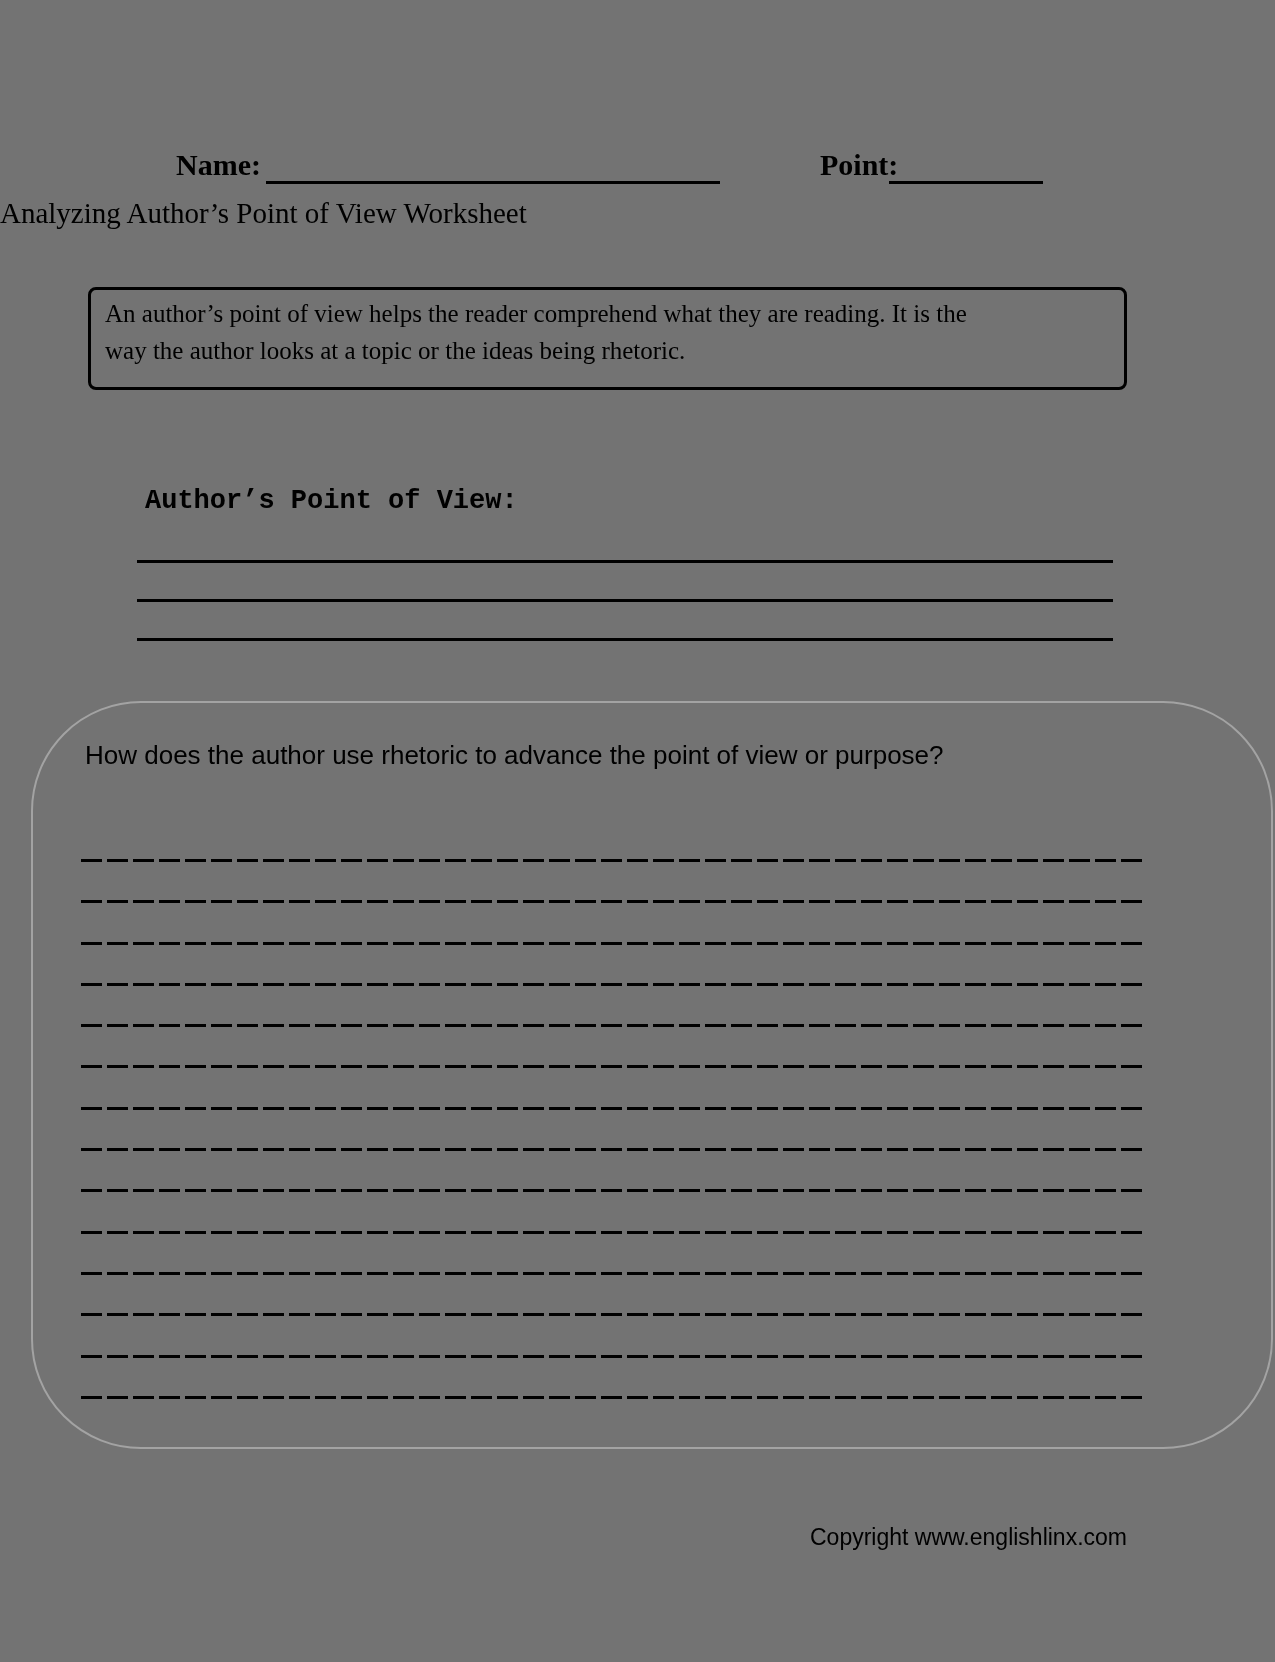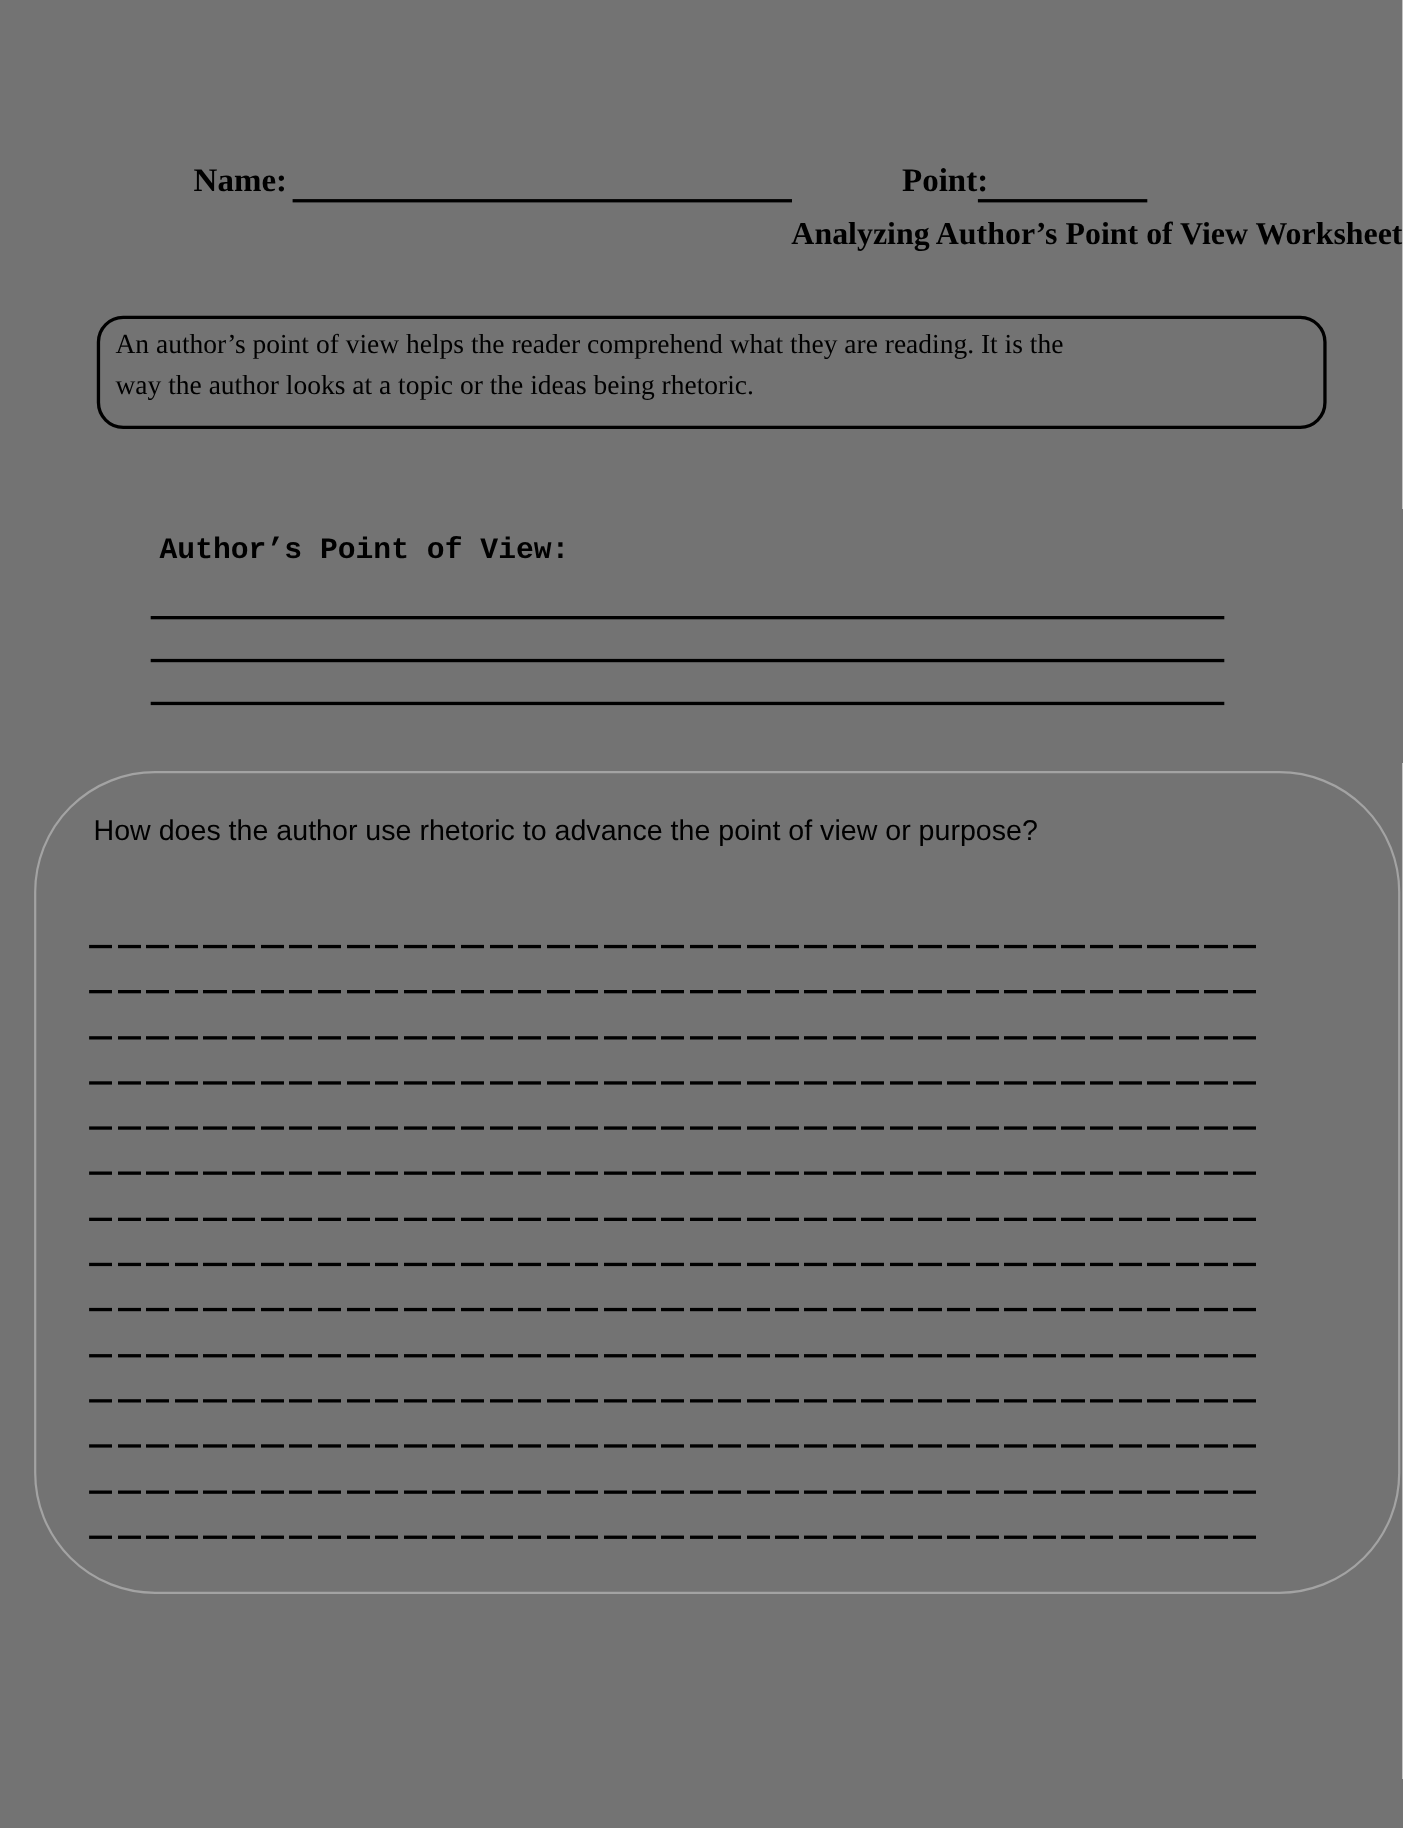--- a/index.html
+++ b/index.html
@@ -39,32 +39,32 @@
     position: absolute;
     left: 889px; top: 181px;
     width: 154px; height: 3px;
     background: #000;
   }
 
   .doc-title {
     position: absolute;
     left: 0; top: 197px;
     width: 100%;
-    text-align: right;
-    font-size: 29px; font-weight: bold;
+    text-align: left;
+    font-size: 29px; font-weight: normal;
     font-family: "Liberation Serif", serif;
   }
 
   .intro-box {
     position: absolute;
     left: 88px; top: 287px;
-    width: 1118px; height: 103px;
+    width: 1039px; height: 103px;
     box-sizing: border-box;
     border: 3px solid #000;
-    border-radius: 24px;
+    border-radius: 8px;
     padding: 5px 18px 0 14px;
     font-size: 25px;
     line-height: 37px;
     font-family: "Liberation Serif", serif;
   }
 
   .directions {
     position: absolute;
     left: 145px; top: 424px;
     font-size: 25px;
@@ -161,14 +161,15 @@
         <div class="dashed-line"></div>
         <div class="dashed-line"></div>
         <div class="dashed-line"></div>
         <div class="dashed-line"></div>
         <div class="dashed-line"></div>
         <div class="dashed-line"></div>
         <div class="dashed-line"></div>
       </div>
   </div>
 
+  <div class="copyright">Copyright www.englishlinx.com</div>
 
 </div>
 
 </body></html>

